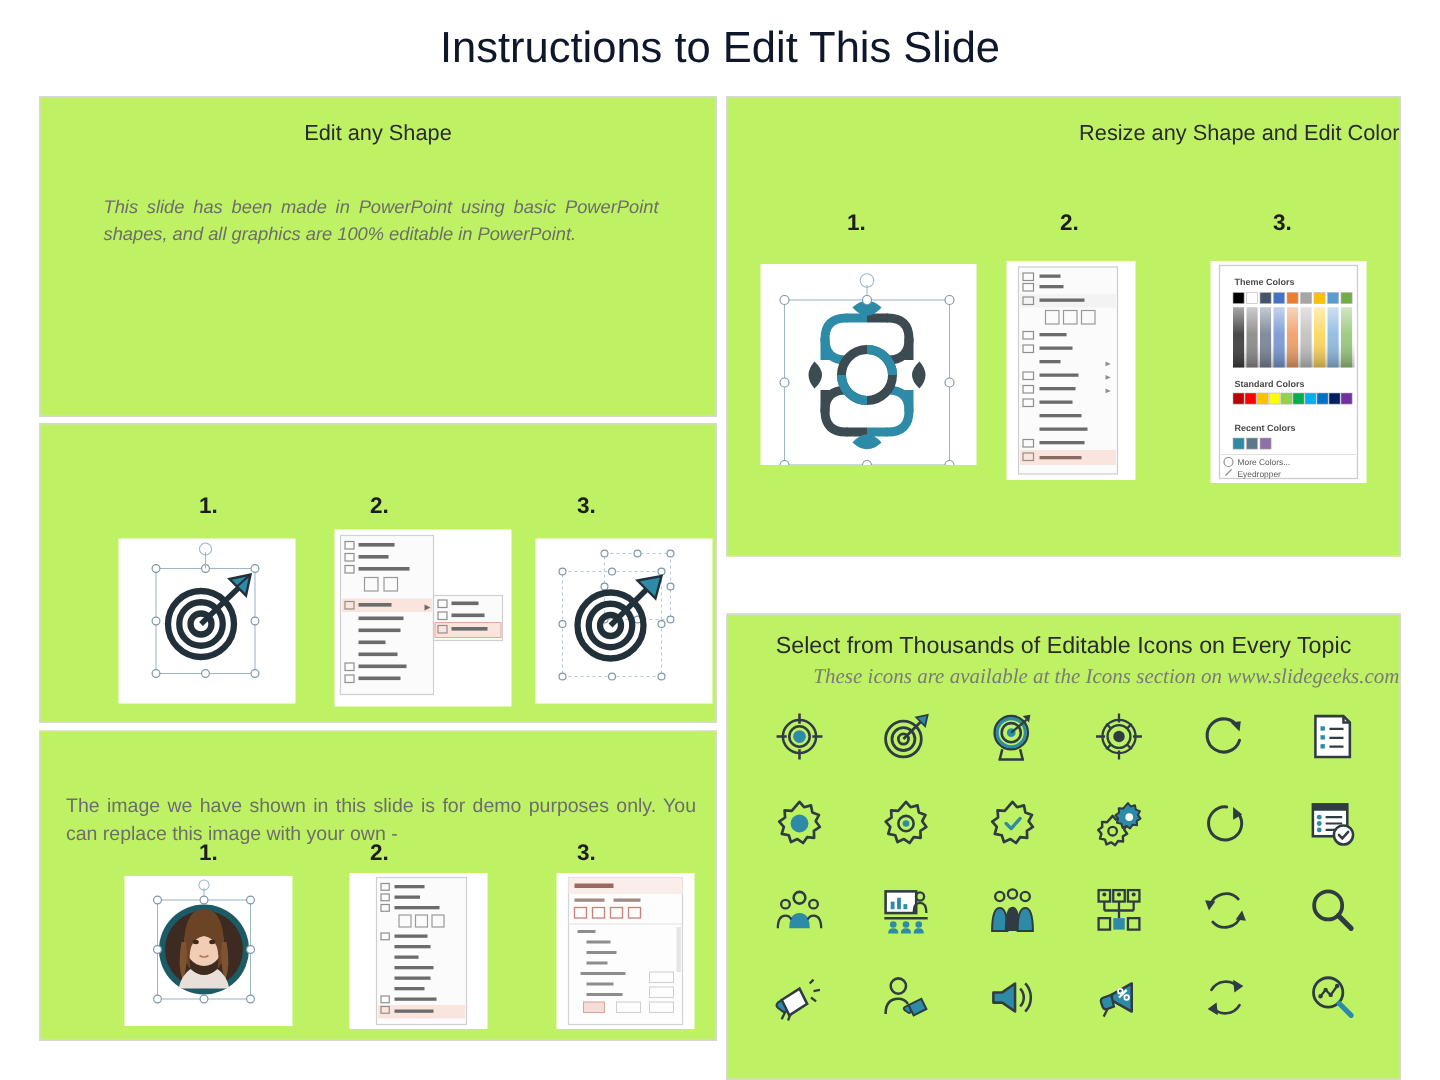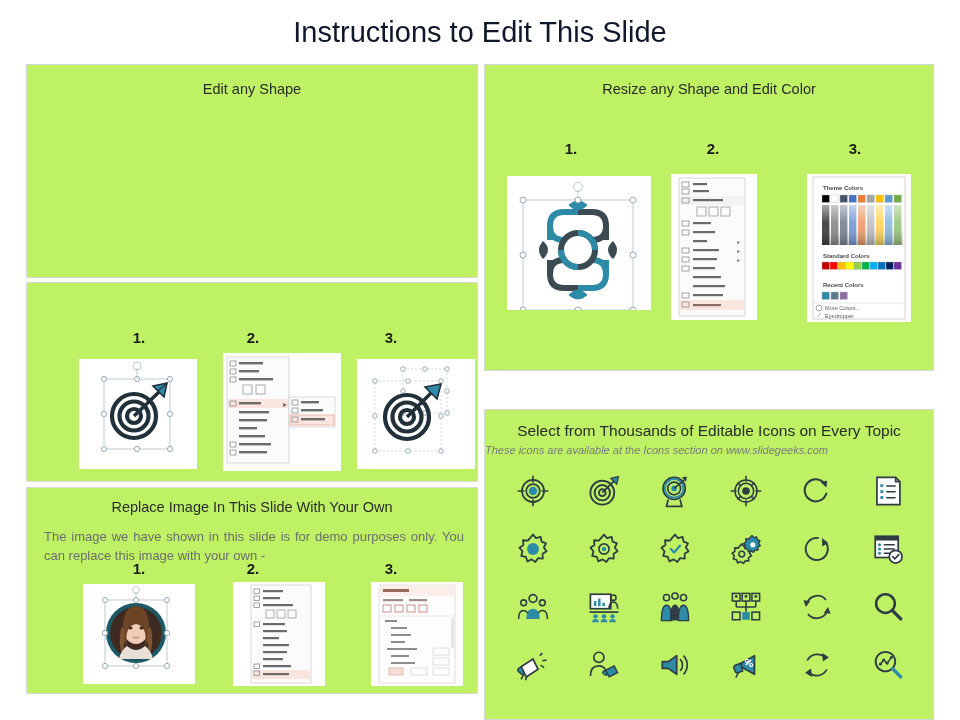--- a/index.html
+++ b/index.html
@@ -30,24 +30,25 @@
   }
   .panel-title {
     text-align: center;
     font-size: 14.5px;
     color: #2b2b2b;
   }
   .panel-title.big {
     font-size: 15.5px;
   }
   .panel-sub {
-    text-align: left;
-    font-size: 11px;
+    text-align: right;
+    font-size: 14px;
     font-style: italic;
     color: #7a7a7a;
+    font-family: Liberation Serif, serif;
   }
   .body-para {
     font-size: 12.2px;
     font-style: italic;
     color: #6d6d6d;
     text-align: justify;
     line-height: 1.5;
   }
   .note-para {
     font-size: 13px;
@@ -74,21 +75,21 @@
   #panel-own-icons { left: 26px; top: 282px; width: 452px; height: 200px; }
   #panel-own-icons .panel-title { margin-top: 11px; }
 
   
   #panel-replace-image { left: 26px; top: 487px; width: 452px; height: 207px; }
   #panel-replace-image .panel-title { margin-top: 11px; }
   #panel-replace-image .note-para { position: absolute; left: 17px; top: 40px; width: 420px; }
 
   
   #panel-resize { left: 484px; top: 64px; width: 450px; height: 307px; }
-  #panel-resize .panel-title { margin-top: 16px; }
+  #panel-resize .panel-title { margin-top: 16px; text-align: right; }
 
   
   #panel-icons { left: 484px; top: 383px; width: 450px; height: 311px; margin-top: 26px; }
   #panel-icons .panel-title { margin-top: 12px; }
   #panel-icons .panel-sub { margin-top: 4px; }
 
   .icon-grid {
     position: absolute;
     left: 12px; top: 52px;
     width: 426px;
@@ -111,20 +112,21 @@
 </style>
 </head>
 <body>
 
 <div class="slide">
 
   <div class="slide-title">Instructions to Edit This Slide</div>
 
   <div class="panel" id="panel-edit-shape">
     <div class="panel-title">Edit any Shape</div>
+    <div class="body-para" id="para-1">This slide has been made in PowerPoint using basic PowerPoint shapes, and all graphics are 100% editable in PowerPoint.</div>
   </div>
 
   <div class="panel" id="panel-own-icons">
 
     <div class="step-num" style="left:62px; top:46px; width:100px;">1.</div>
     <div class="step-num" style="left:176px; top:46px; width:100px;">2.</div>
     <div class="step-num" style="left:314px; top:46px; width:100px;">3.</div>
 
     <div class="thumb" style="left:52px; top:76px; width:118px; height:110px;">
       <svg class="shot" viewBox="0 0 118 110">
@@ -231,21 +233,20 @@
             <circle cx="50" cy="58" r="14.5"></circle>
             <circle cx="50" cy="58" r="7"></circle>
         </g>
         <path d="M50 58 L74 34" stroke="#22303a" stroke-width="3.6" fill="none"></path>
         <path d="M68 28 L84 25 L80 40 Z" fill="#2E8BA8" stroke="#22303a" stroke-width="1.6"></path>
       </svg>
     </div>
   </div>
 
   <div class="panel" id="panel-replace-image">
-    <div class="panel-title">Replace Image In This Slide With Your Own</div>
     <div class="note-para">The image we have shown in this slide is for demo purposes only. You can replace this image with your own -</div>
 
     <div class="step-num" style="left:62px; top:72px; width:100px;">1.</div>
     <div class="step-num" style="left:176px; top:72px; width:100px;">2.</div>
     <div class="step-num" style="left:314px; top:72px; width:100px;">3.</div>
 
     <div class="thumb" style="left:56px; top:96px; width:112px; height:100px;">
       <svg class="shot" viewBox="0 0 112 100">
         <g stroke="#9fb6c4" stroke-width="0.7" fill="none">
             <rect x="22" y="16" width="62" height="66"></rect>

